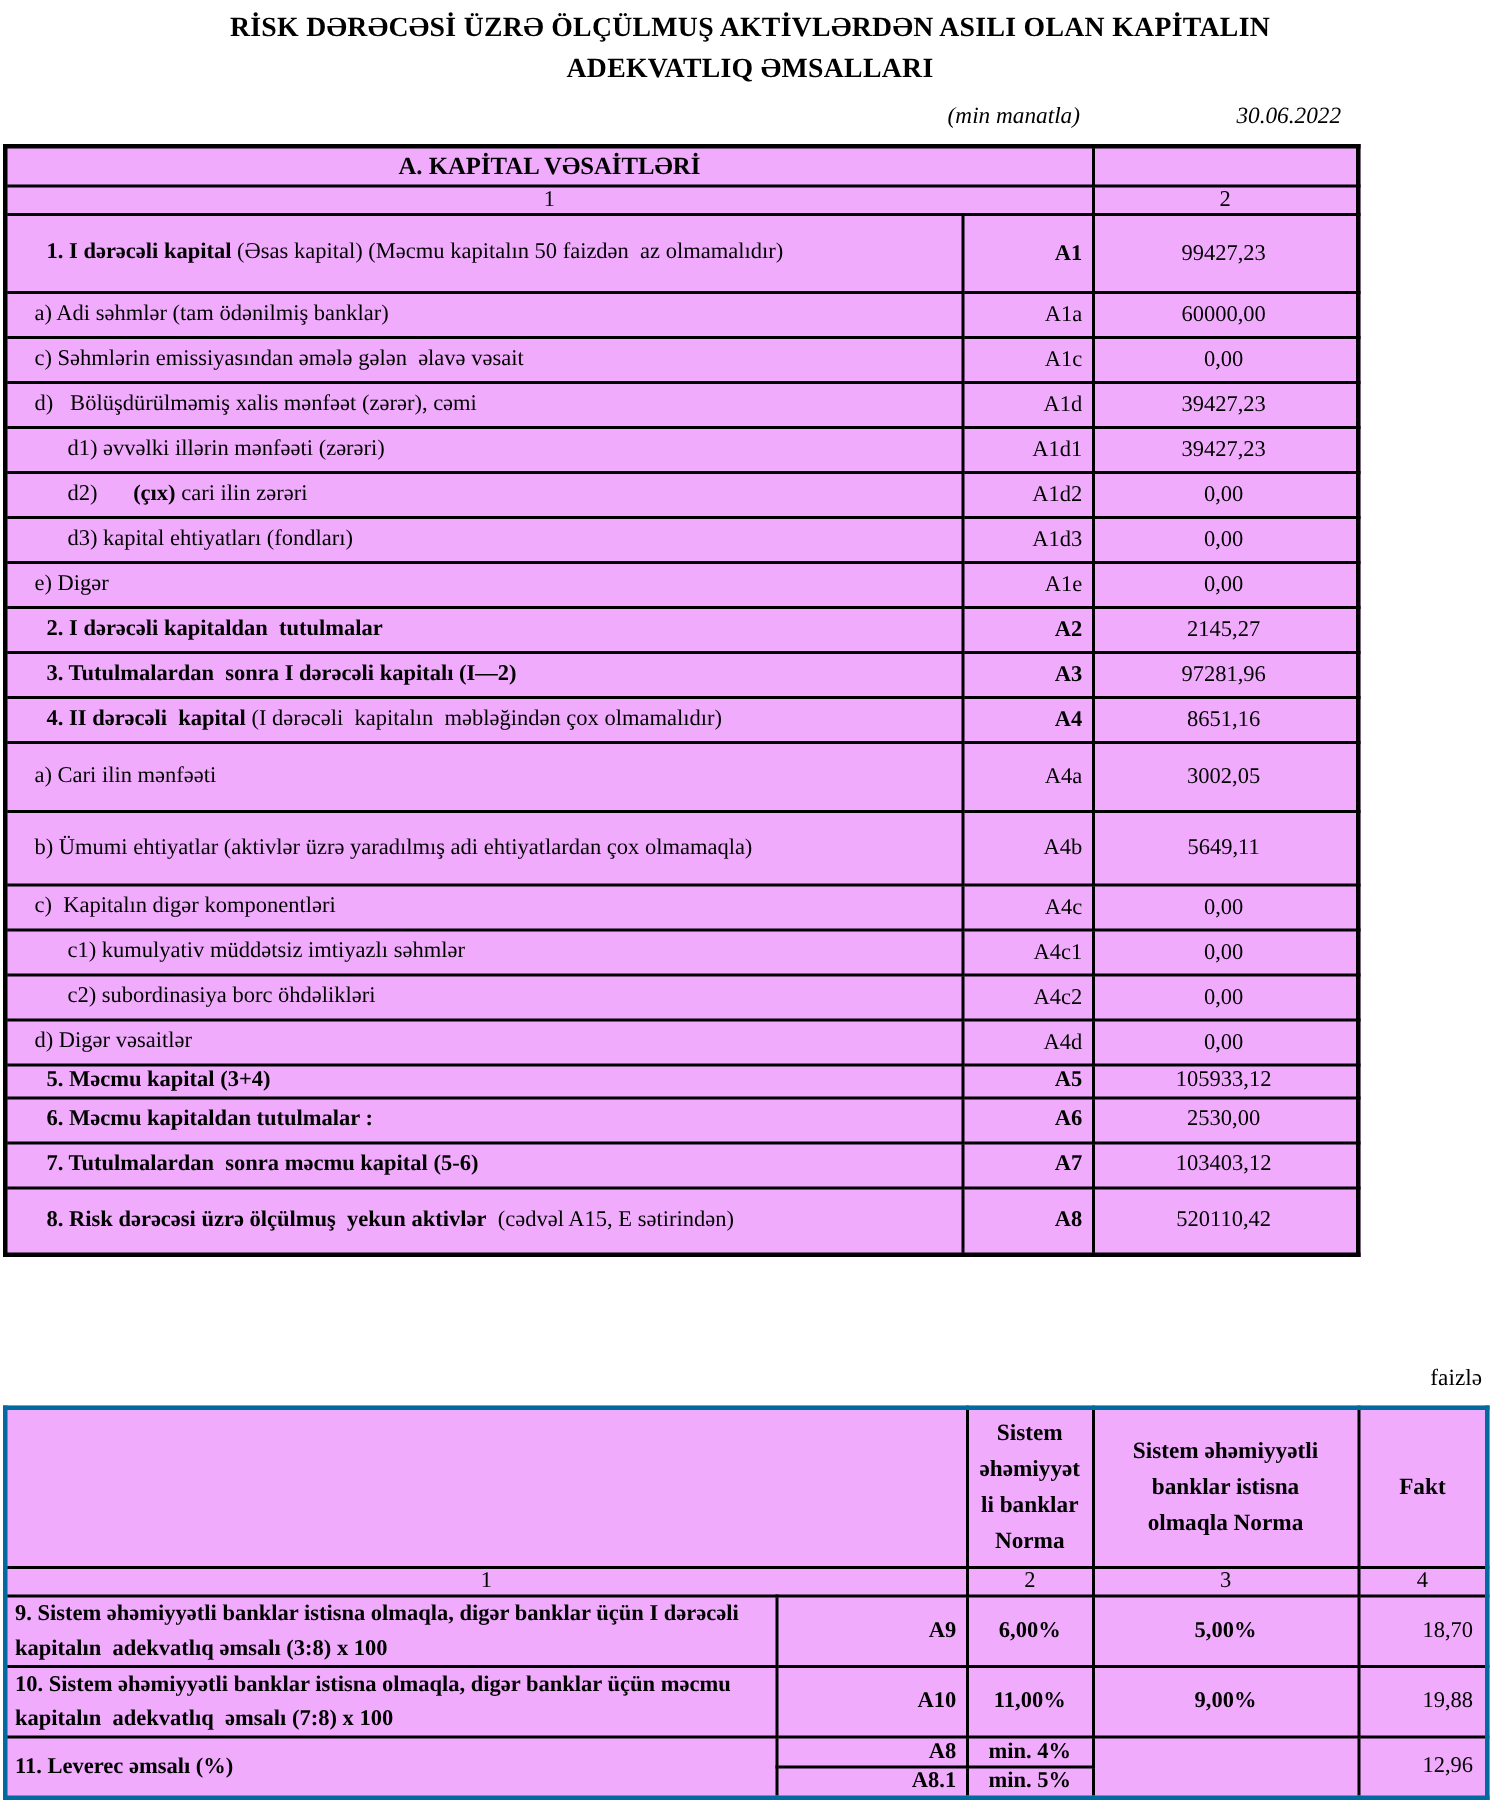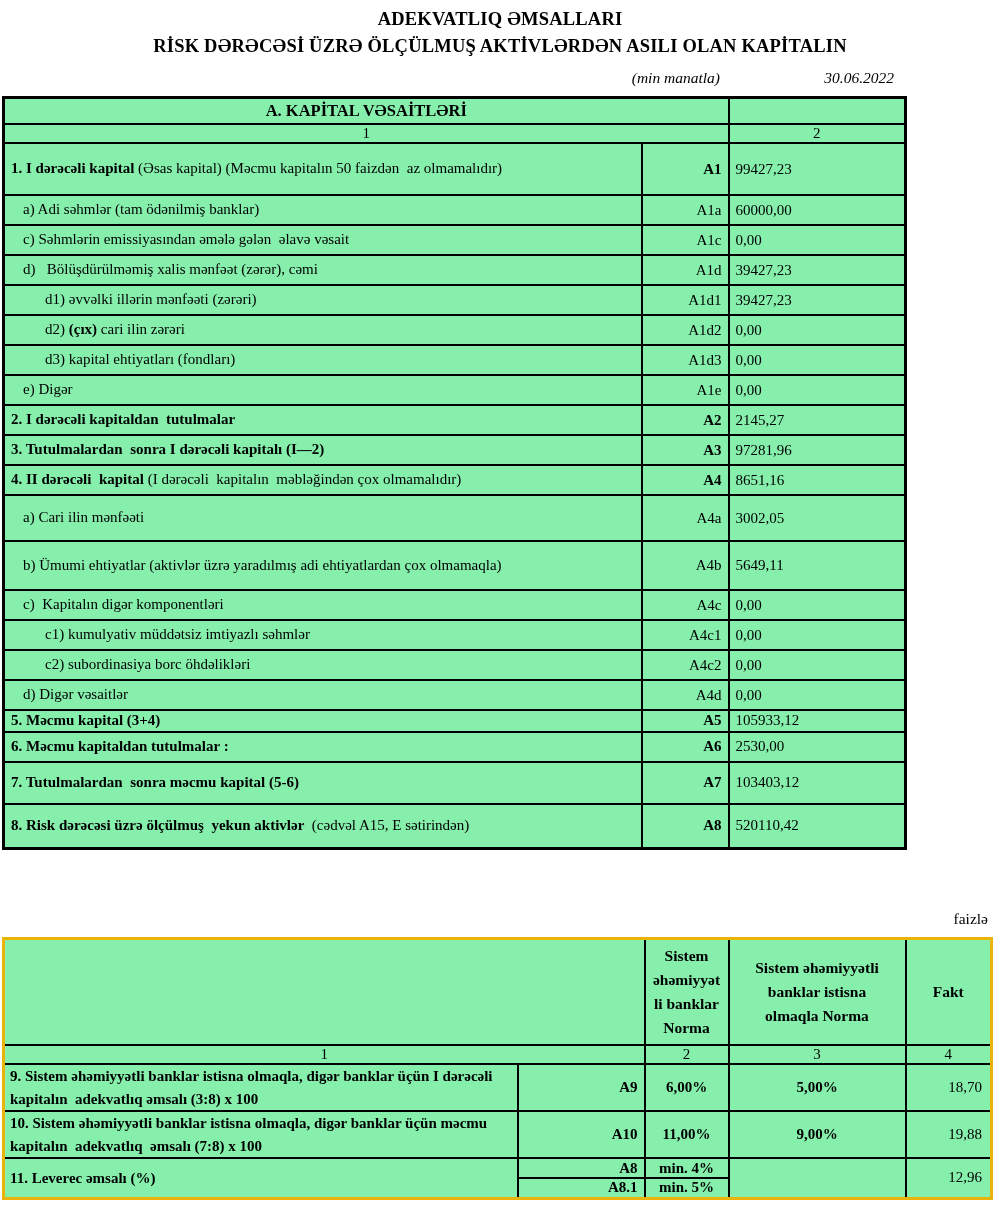--- a/index.html
+++ b/index.html
@@ -12,32 +12,32 @@
 
   .title {
     padding-top:6px; text-align:center; font-weight:bold; font-size:18.5px;
     line-height:1.45; letter-spacing:0.2px;
   }
 
   .meta { position:absolute; top:69px; left:0; width:904px; height:20px; font-size:15.5px; }
   .meta .unit { position:absolute; right:184px; font-style:italic; }
   .meta .date { position:absolute; right:10px; font-style:italic; }
 
-  table { border-collapse:collapse; background:#86efac; table-layout:fixed; }
+  table { border-collapse:collapse; background:#f0abfc; table-layout:fixed; }
   td {
     border:2px solid #000; padding:0 6px; font-size:15px; vertical-align:middle;
     overflow:hidden;
   }
   .tbl { position:absolute; left:2px; }
   #capital-table { top:96px; width:902px; border:3px solid #000; }
-  #ratio-table   { top:937px; width:988px; border:3px solid #eab308; }
-
-  .b { font-weight:bold; }
+  #ratio-table   { top:937px; width:988px; border:3px solid #0369a1; }
+
+  .b { font-weight:bold;margin-left:20px; }
   td.center { text-align:right; }
-  td.val { text-align:left; padding-right:8px; }
+  td.val { text-align:center; padding-right:8px; }
   td.label { white-space:pre-wrap; line-height:1.3; }
   td.i0 { padding-left:6px; }
   td.i1 { padding-left:18px; }
   td.i2 { padding-left:40px; }
 
   #capital-table .hdr td { height:24px; text-align:center; font-weight:bold; font-size:16.5px; }
   #capital-table .nums td { height:16px; text-align:center; font-size:15px; padding:0; }
 
   #ratio-table .hdr td { height:104px; text-align:center; font-weight:bold; font-size:15.5px;
                          white-space:pre-line; line-height:1.55; padding:0 4px; }
@@ -49,22 +49,22 @@
   #ratio-table td.fakt { text-align:right; padding-right:8px; }
 
   .faizle { position:absolute; top:910px; right:12px; font-size:15.5px; }
 </style>
 </head>
 <body>
 
 <div class="page">
 
   <div class="title">
+    <div>RİSK DƏRƏCƏSİ ÜZRƏ ÖLÇÜLMUŞ AKTİVLƏRDƏN ASILI OLAN KAPİTALIN</div>
     <div>ADEKVATLIQ ƏMSALLARI</div>
-    <div>RİSK DƏRƏCƏSİ ÜZRƏ ÖLÇÜLMUŞ AKTİVLƏRDƏN ASILI OLAN KAPİTALIN</div>
   </div>
 
   <div class="meta">
     <span class="unit">(min manatla)</span>
     <span class="date">30.06.2022</span>
   </div>
 
   <table id="capital-table" class="tbl">
     <colgroup>
         <col style="width:638px">
@@ -168,21 +168,21 @@
         <tr style="height: 14px;">
           <td class="label i0"><span class="b">5. Məcmu kapital (3+4)</span></td>
           <td class="center b">A5</td>
           <td class="val">105933,12</td>
         </tr>
         <tr style="height: 30px;">
           <td class="label i0"><span class="b">6. Məcmu kapitaldan tutulmalar :</span></td>
           <td class="center b">A6</td>
           <td class="val">2530,00</td>
         </tr>
-        <tr style="height: 42px;">
+        <tr style="height: 30px;">
           <td class="label i0"><span class="b">7. Tutulmalardan  sonra məcmu kapital (5-6)</span></td>
           <td class="center b">A7</td>
           <td class="val">103403,12</td>
         </tr>
         <tr style="height: 45px;">
           <td class="label i0"><span class="b">8. Risk dərəcəsi üzrə ölçülmuş  yekun aktivlər</span><span>  (cədvəl A15, E sətirindən)</span></td>
           <td class="center b">A8</td>
           <td class="val">520110,42</td>
         </tr>
       </tbody>

